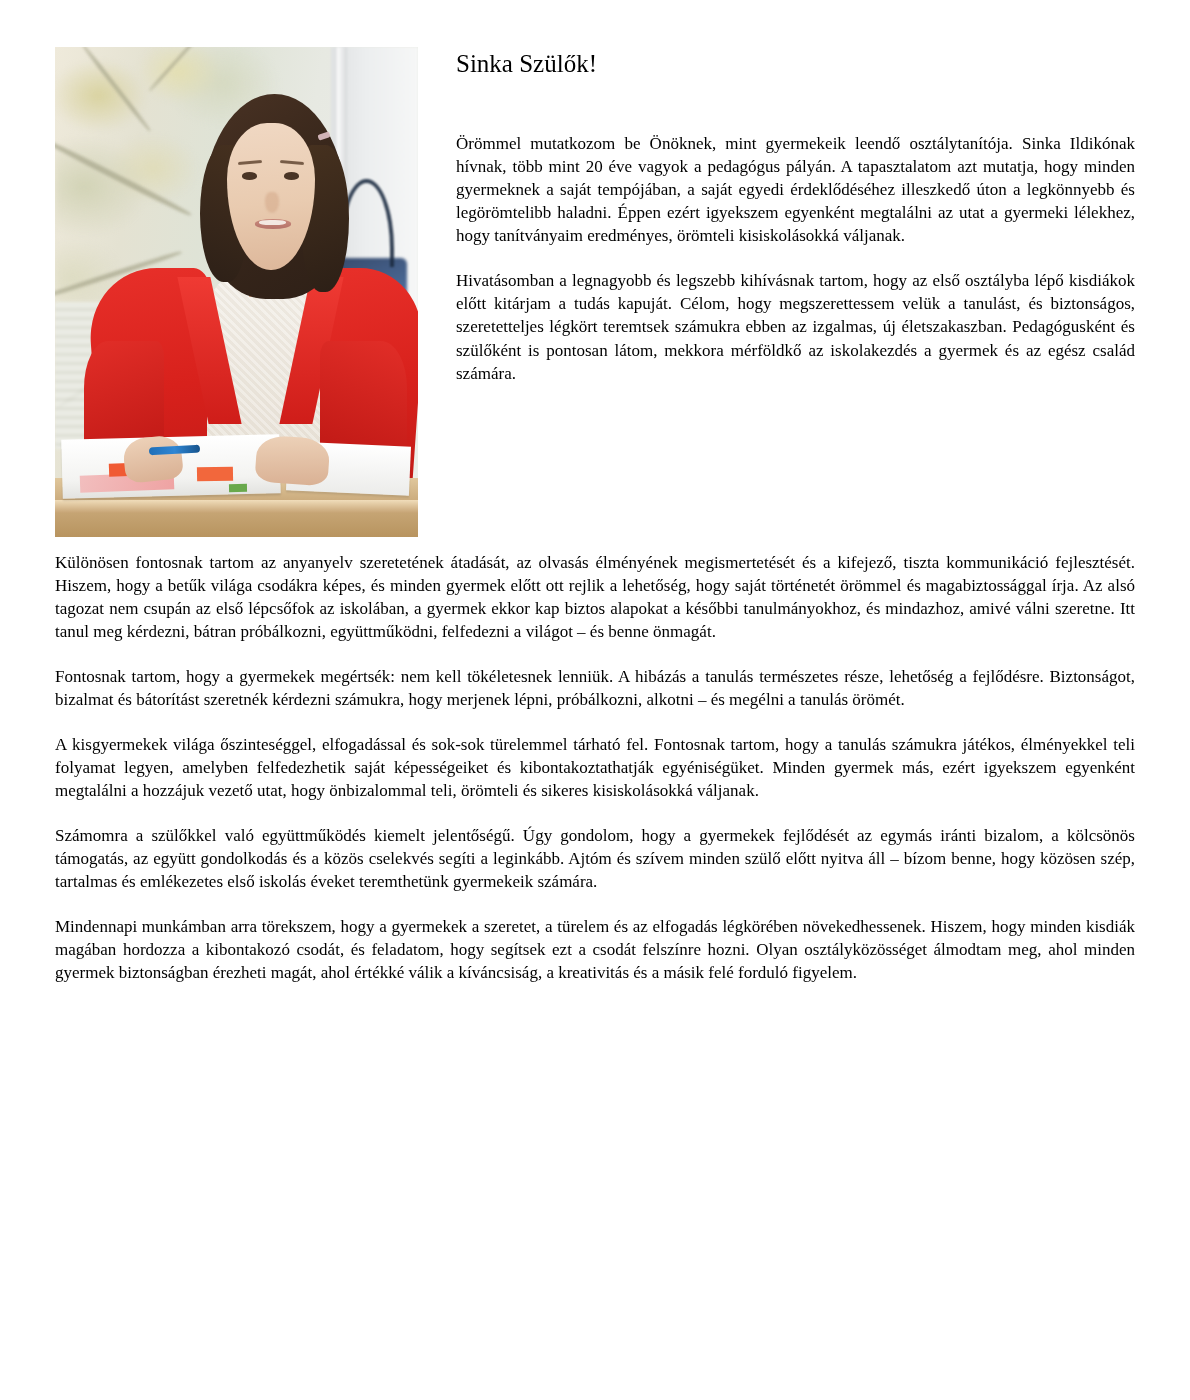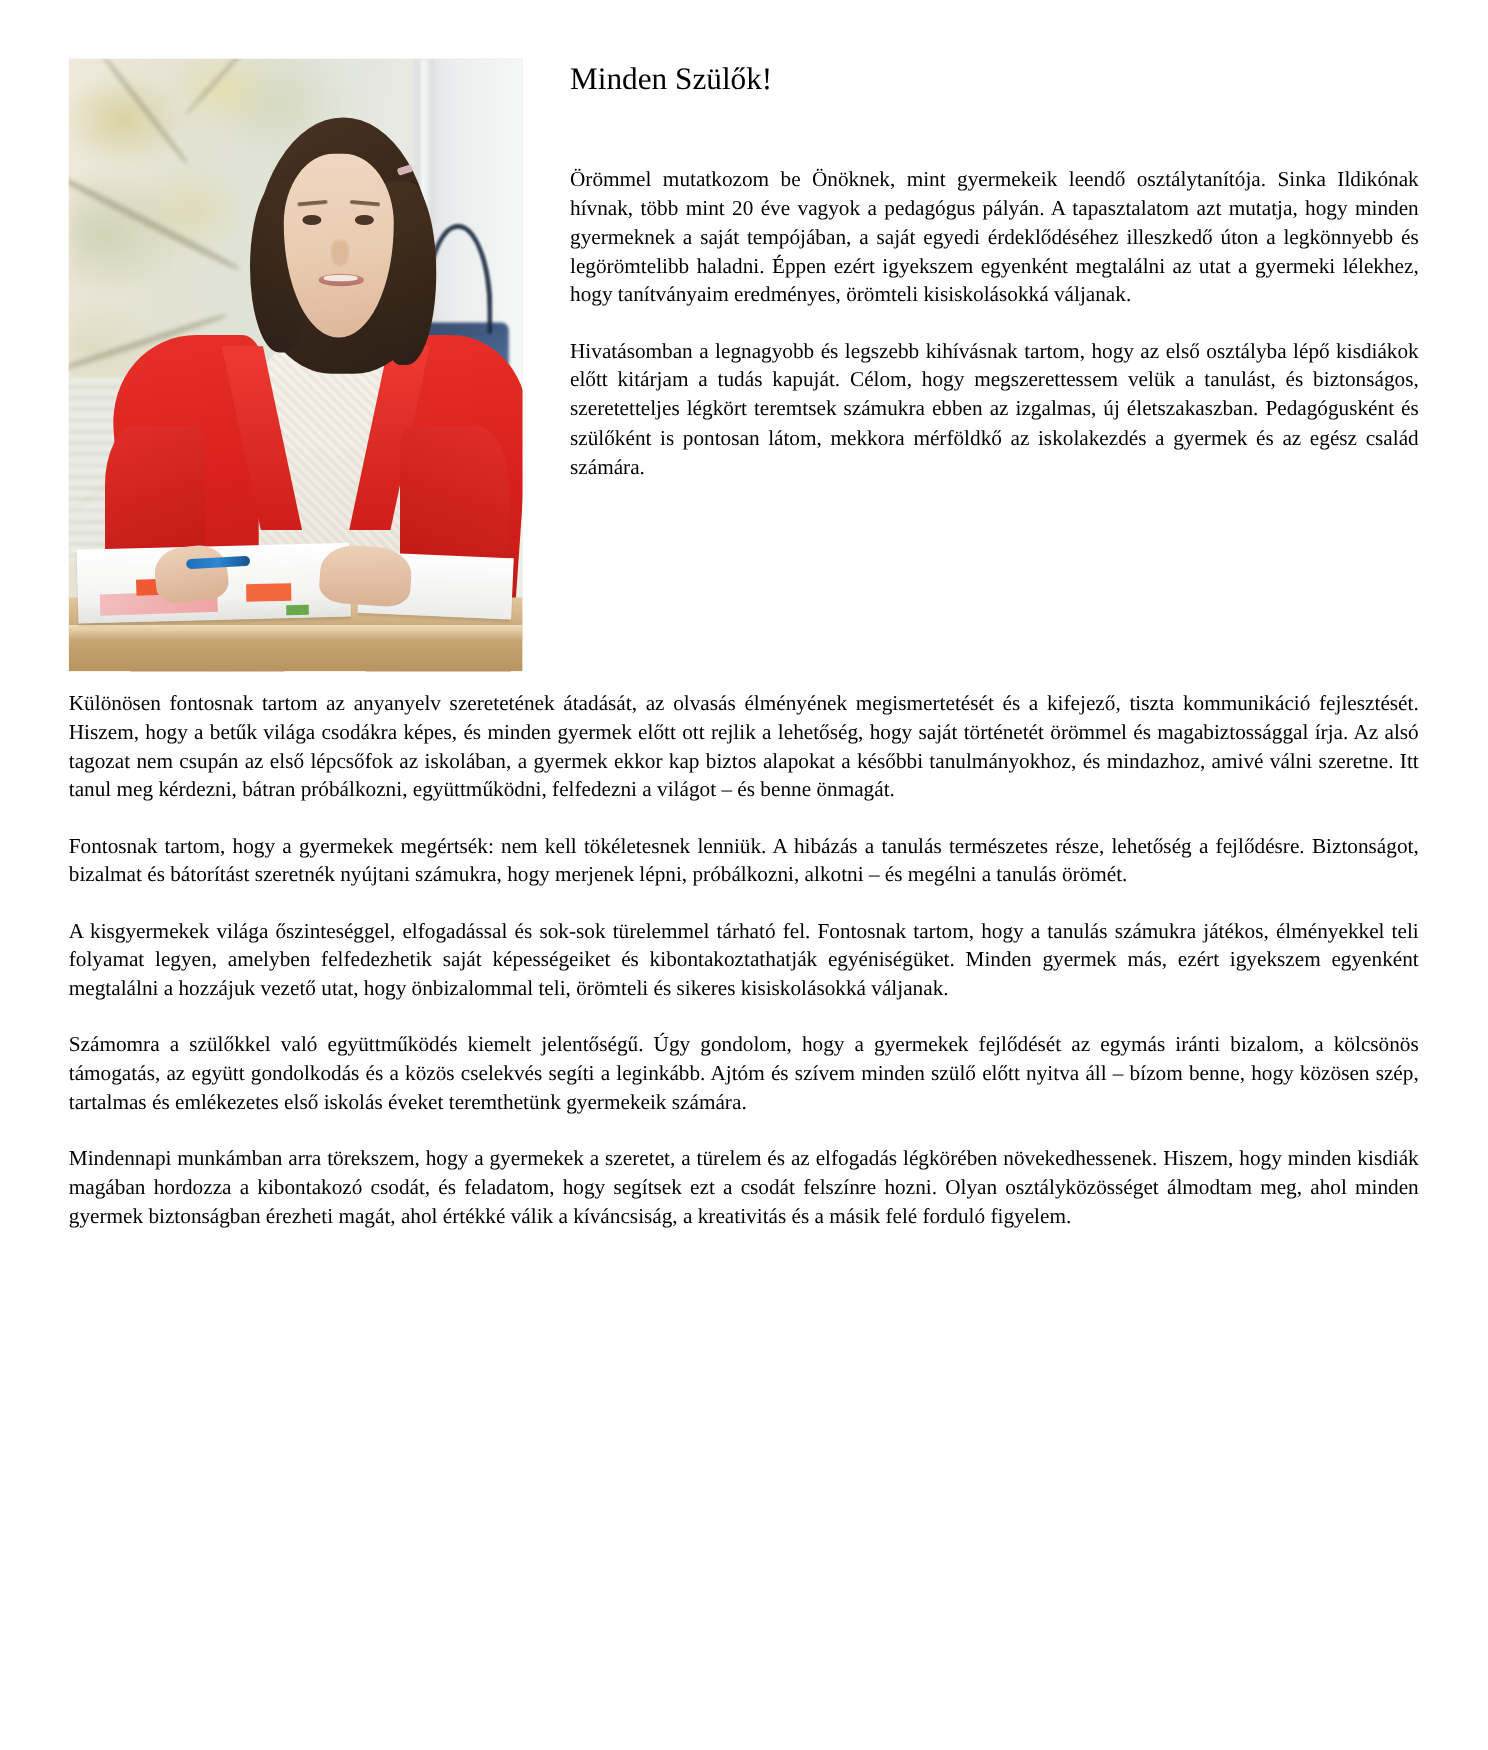--- a/index.html
+++ b/index.html
@@ -410,31 +410,31 @@
       <div class="green-tab"></div>
 
       <div class="hand-l"></div>
       <div class="hand-r"></div>
       <div class="pen"></div>
 
       <div class="photo-soft"></div>
     </div>
   </figure>
 
-  <p class="greeting">Minden Szülők!</p>
+  <p class="greeting">Sinka Szülők!</p>
 
   <p class="body-par">Örömmel mutatkozom be Önöknek, mint gyermekeik leendő osztálytanítója. Sinka Ildikónak hívnak, több mint 20 éve vagyok a pedagógus pályán. A tapasztalatom azt mutatja, hogy minden gyermeknek a saját tempójában, a saját egyedi érdeklődéséhez illeszkedő úton a legkönnyebb és legörömtelibb haladni. Éppen ezért igyekszem egyenként megtalálni az utat a gyermeki lélekhez, hogy tanítványaim eredményes, örömteli kisiskolásokká váljanak.</p>
 
   <p class="body-par">Hivatásomban a legnagyobb és legszebb kihívásnak tartom, hogy az első osztályba lépő kisdiákok előtt kitárjam a tudás kapuját. Célom, hogy megszerettessem velük a tanulást, és biztonságos, szeretetteljes légkört teremtsek számukra ebben az izgalmas, új életszakaszban. Pedagógusként és szülőként is pontosan látom, mekkora mérföldkő az iskolakezdés a gyermek és az egész család számára.</p>
 
   <div class="clearfix"></div>
 
   <p class="body-par">Különösen fontosnak tartom az anyanyelv szeretetének átadását, az olvasás élményének megismertetését és a kifejező, tiszta kommunikáció fejlesztését. Hiszem, hogy a betűk világa csodákra képes, és minden gyermek előtt ott rejlik a lehetőség, hogy saját történetét örömmel és magabiztossággal írja. Az alsó tagozat nem csupán az első lépcsőfok az iskolában, a gyermek ekkor kap biztos alapokat a későbbi tanulmányokhoz, és mindazhoz, amivé válni szeretne. Itt tanul meg kérdezni, bátran próbálkozni, együttműködni, felfedezni a világot – és benne önmagát.</p>
 
-  <p class="body-par">Fontosnak tartom, hogy a gyermekek megértsék: nem kell tökéletesnek lenniük. A hibázás a tanulás természetes része, lehetőség a fejlődésre. Biztonságot, bizalmat és bátorítást szeretnék nyújtani számukra, hogy merjenek lépni, próbálkozni, alkotni – és megélni a tanulás örömét.</p>
+  <p class="body-par">Fontosnak tartom, hogy a gyermekek megértsék: nem kell tökéletesnek lenniük. A hibázás a tanulás természetes része, lehetőség a fejlődésre. Biztonságot, bizalmat és bátorítást szeretnék kérdezni számukra, hogy merjenek lépni, próbálkozni, alkotni – és megélni a tanulás örömét.</p>
 
   <p class="body-par">A kisgyermekek világa őszinteséggel, elfogadással és sok-sok türelemmel tárható fel. Fontosnak tartom, hogy a tanulás számukra játékos, élményekkel teli folyamat legyen, amelyben felfedezhetik saját képességeiket és kibontakoztathatják egyéniségüket. Minden gyermek más, ezért igyekszem egyenként megtalálni a hozzájuk vezető utat, hogy önbizalommal teli, örömteli és sikeres kisiskolásokká váljanak.</p>
 
   <p class="body-par">Számomra a szülőkkel való együttműködés kiemelt jelentőségű. Úgy gondolom, hogy a gyermekek fejlődését az egymás iránti bizalom, a kölcsönös támogatás, az együtt gondolkodás és a közös cselekvés segíti a leginkább. Ajtóm és szívem minden szülő előtt nyitva áll – bízom benne, hogy közösen szép, tartalmas és emlékezetes első iskolás éveket teremthetünk gyermekeik számára.</p>
 
   <p class="body-par">Mindennapi munkámban arra törekszem, hogy a gyermekek a szeretet, a türelem és az elfogadás légkörében növekedhessenek. Hiszem, hogy minden kisdiák magában hordozza a kibontakozó csodát, és feladatom, hogy segítsek ezt a csodát felszínre hozni. Olyan osztályközösséget álmodtam meg, ahol minden gyermek biztonságban érezheti magát, ahol értékké válik a kíváncsiság, a kreativitás és a másik felé forduló figyelem.</p>
 
 </div>
 
 </body></html>

